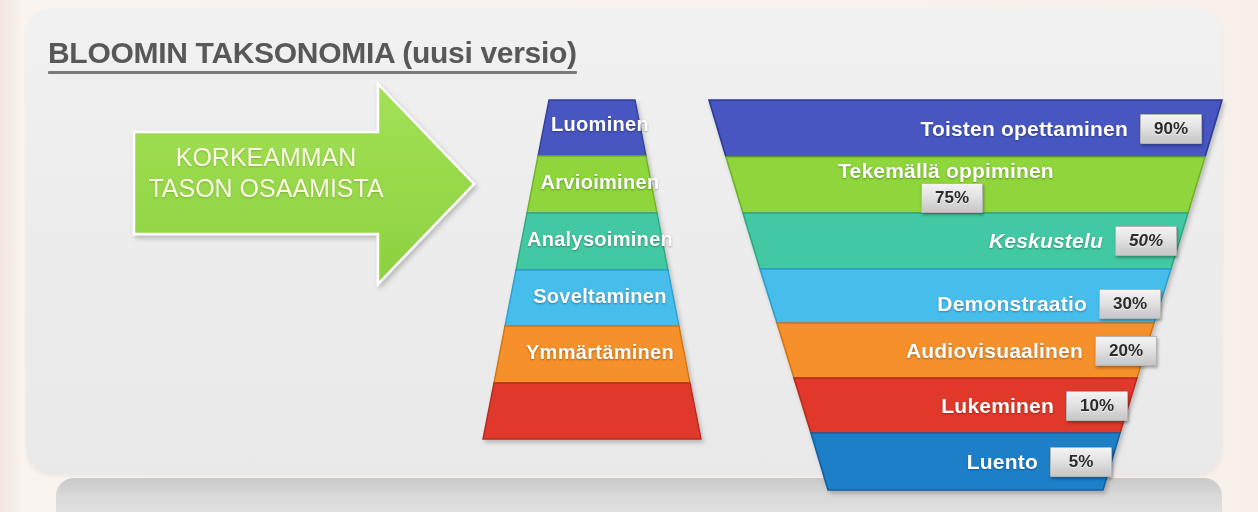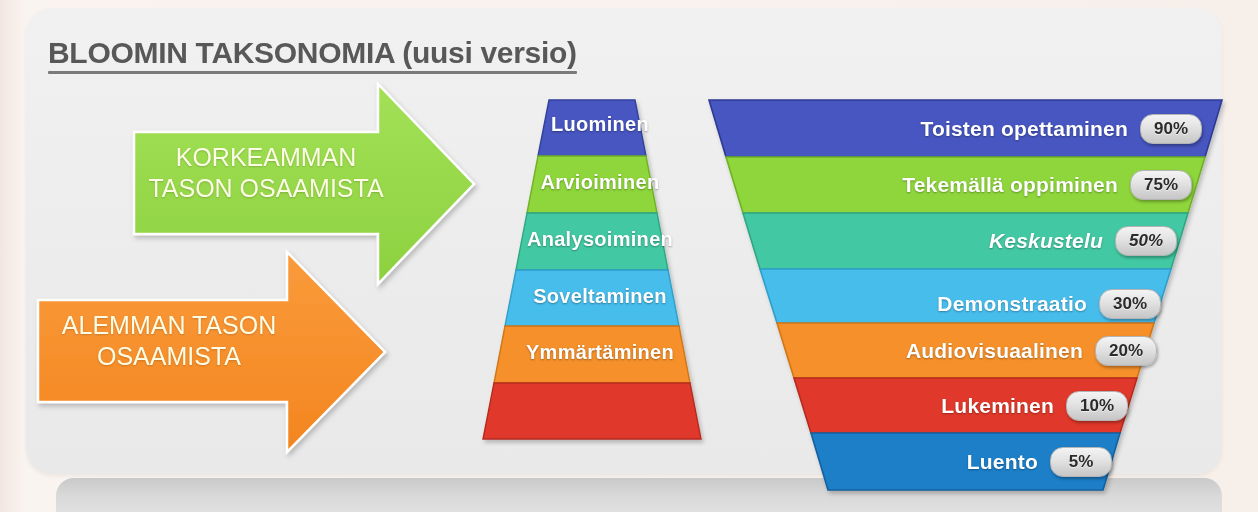--- a/index.html
+++ b/index.html
@@ -108,21 +108,21 @@
   .fun-badge {
     margin-left: 12px;
     min-width: 48px;
     padding: 4px 6px;
     text-align: center;
     font-size: 17px;
     font-weight: bold;
     color: #2b2b2b;
     background: linear-gradient(180deg,#f4f4f4 0%,#e2e2e2 45%,#c6c6c6 100%);
     border: 1px solid #b4b4b4;
-    border-radius: 13px;
+    border-radius: 1px;
     box-shadow: 1px 2px 3px rgba(0,0,0,0.30);
     text-shadow: 0 1px 0 rgba(255,255,255,0.6);
   }
 </style>
 </head>
 <body>
 
 <div id="stage">
 
   <div id="card"></div>
@@ -143,36 +143,20 @@
         <filter id="shGreen" x="-20%" y="-20%" width="160%" height="160%">
           <feDropShadow dx="2" dy="3" stdDeviation="2.5" flood-color="#000" flood-opacity="0.22"></feDropShadow>
         </filter>
       </defs>
       <polygon filter="url(#shGreen)" points="4,52 248,52 248,4 344,104 248,204 248,154 4,154" fill="url(#gGreen)" stroke="#ffffff" stroke-width="2.5"></polygon>
     </svg>
     <div class="arrow-text">KORKEAMMAN
 TASON OSAAMISTA</div>
   </div>
 
-  <div class="arrow" id="arrow-orange">
-    <svg width="360" height="212" viewBox="0 0 360 212">
-      <defs>
-        <linearGradient id="gOrange" x1="0" y1="0" x2="0" y2="1">
-          <stop offset="0%" stop-color="#fa9b3b"></stop>
-          <stop offset="100%" stop-color="#f3851f"></stop>
-        </linearGradient>
-        <filter id="shOrange" x="-20%" y="-20%" width="160%" height="160%">
-          <feDropShadow dx="2" dy="3" stdDeviation="2.5" flood-color="#000" flood-opacity="0.22"></feDropShadow>
-        </filter>
-      </defs>
-      <polygon filter="url(#shOrange)" points="5,52 254,52 254,4 352,104 254,204 254,154 5,154" fill="url(#gOrange)" stroke="#ffffff" stroke-width="2.5"></polygon>
-    </svg>
-    <div class="arrow-text">ALEMMAN TASON
-OSAAMISTA</div>
-  </div>
 
   <div id="pyramid">
     <svg width="480" height="350" viewBox="0 0 480 350">
       <defs>
         <filter id="pyrShadow" x="-10%" y="-10%" width="130%" height="130%">
           <feDropShadow dx="2" dy="3" stdDeviation="2" flood-color="#000" flood-opacity="0.22"></feDropShadow>
         </filter>
       </defs>
       <g filter="url(#pyrShadow)">
 
@@ -219,21 +203,21 @@
 
         <polygon points="111,337 420,337 403,394 128,394" fill="#1a7fc8" stroke="#1360a0" stroke-width="1.6"></polygon>
       </g>
     </svg>
 
     <div class="fun-row" style="left:0;   top:4px;   width:502px; height:57px;">
       <span class="fun-label">Toisten opettaminen</span>
       <span class="fun-badge">90%</span>
     </div>
 
-    <div class="fun-row" style="left:0;   top:61px;  width:492px; height:56px;">
+    <div class="fun-row" style="left:0;   top:61px;  width:492px; height:56px;flex-direction:column;">
       <span class="fun-label">Tekemällä oppiminen</span>
       <span class="fun-badge">75%</span>
     </div>
 
     <div class="fun-row" style="left:0;   top:117px; width:477px; height:56px;font-style:italic;">
       <span class="fun-label">Keskustelu</span>
       <span class="fun-badge">50%</span>
     </div>
 
     <div class="fun-row" style="left:0;   top:173px; width:461px; height:70px;align-items:center;">

